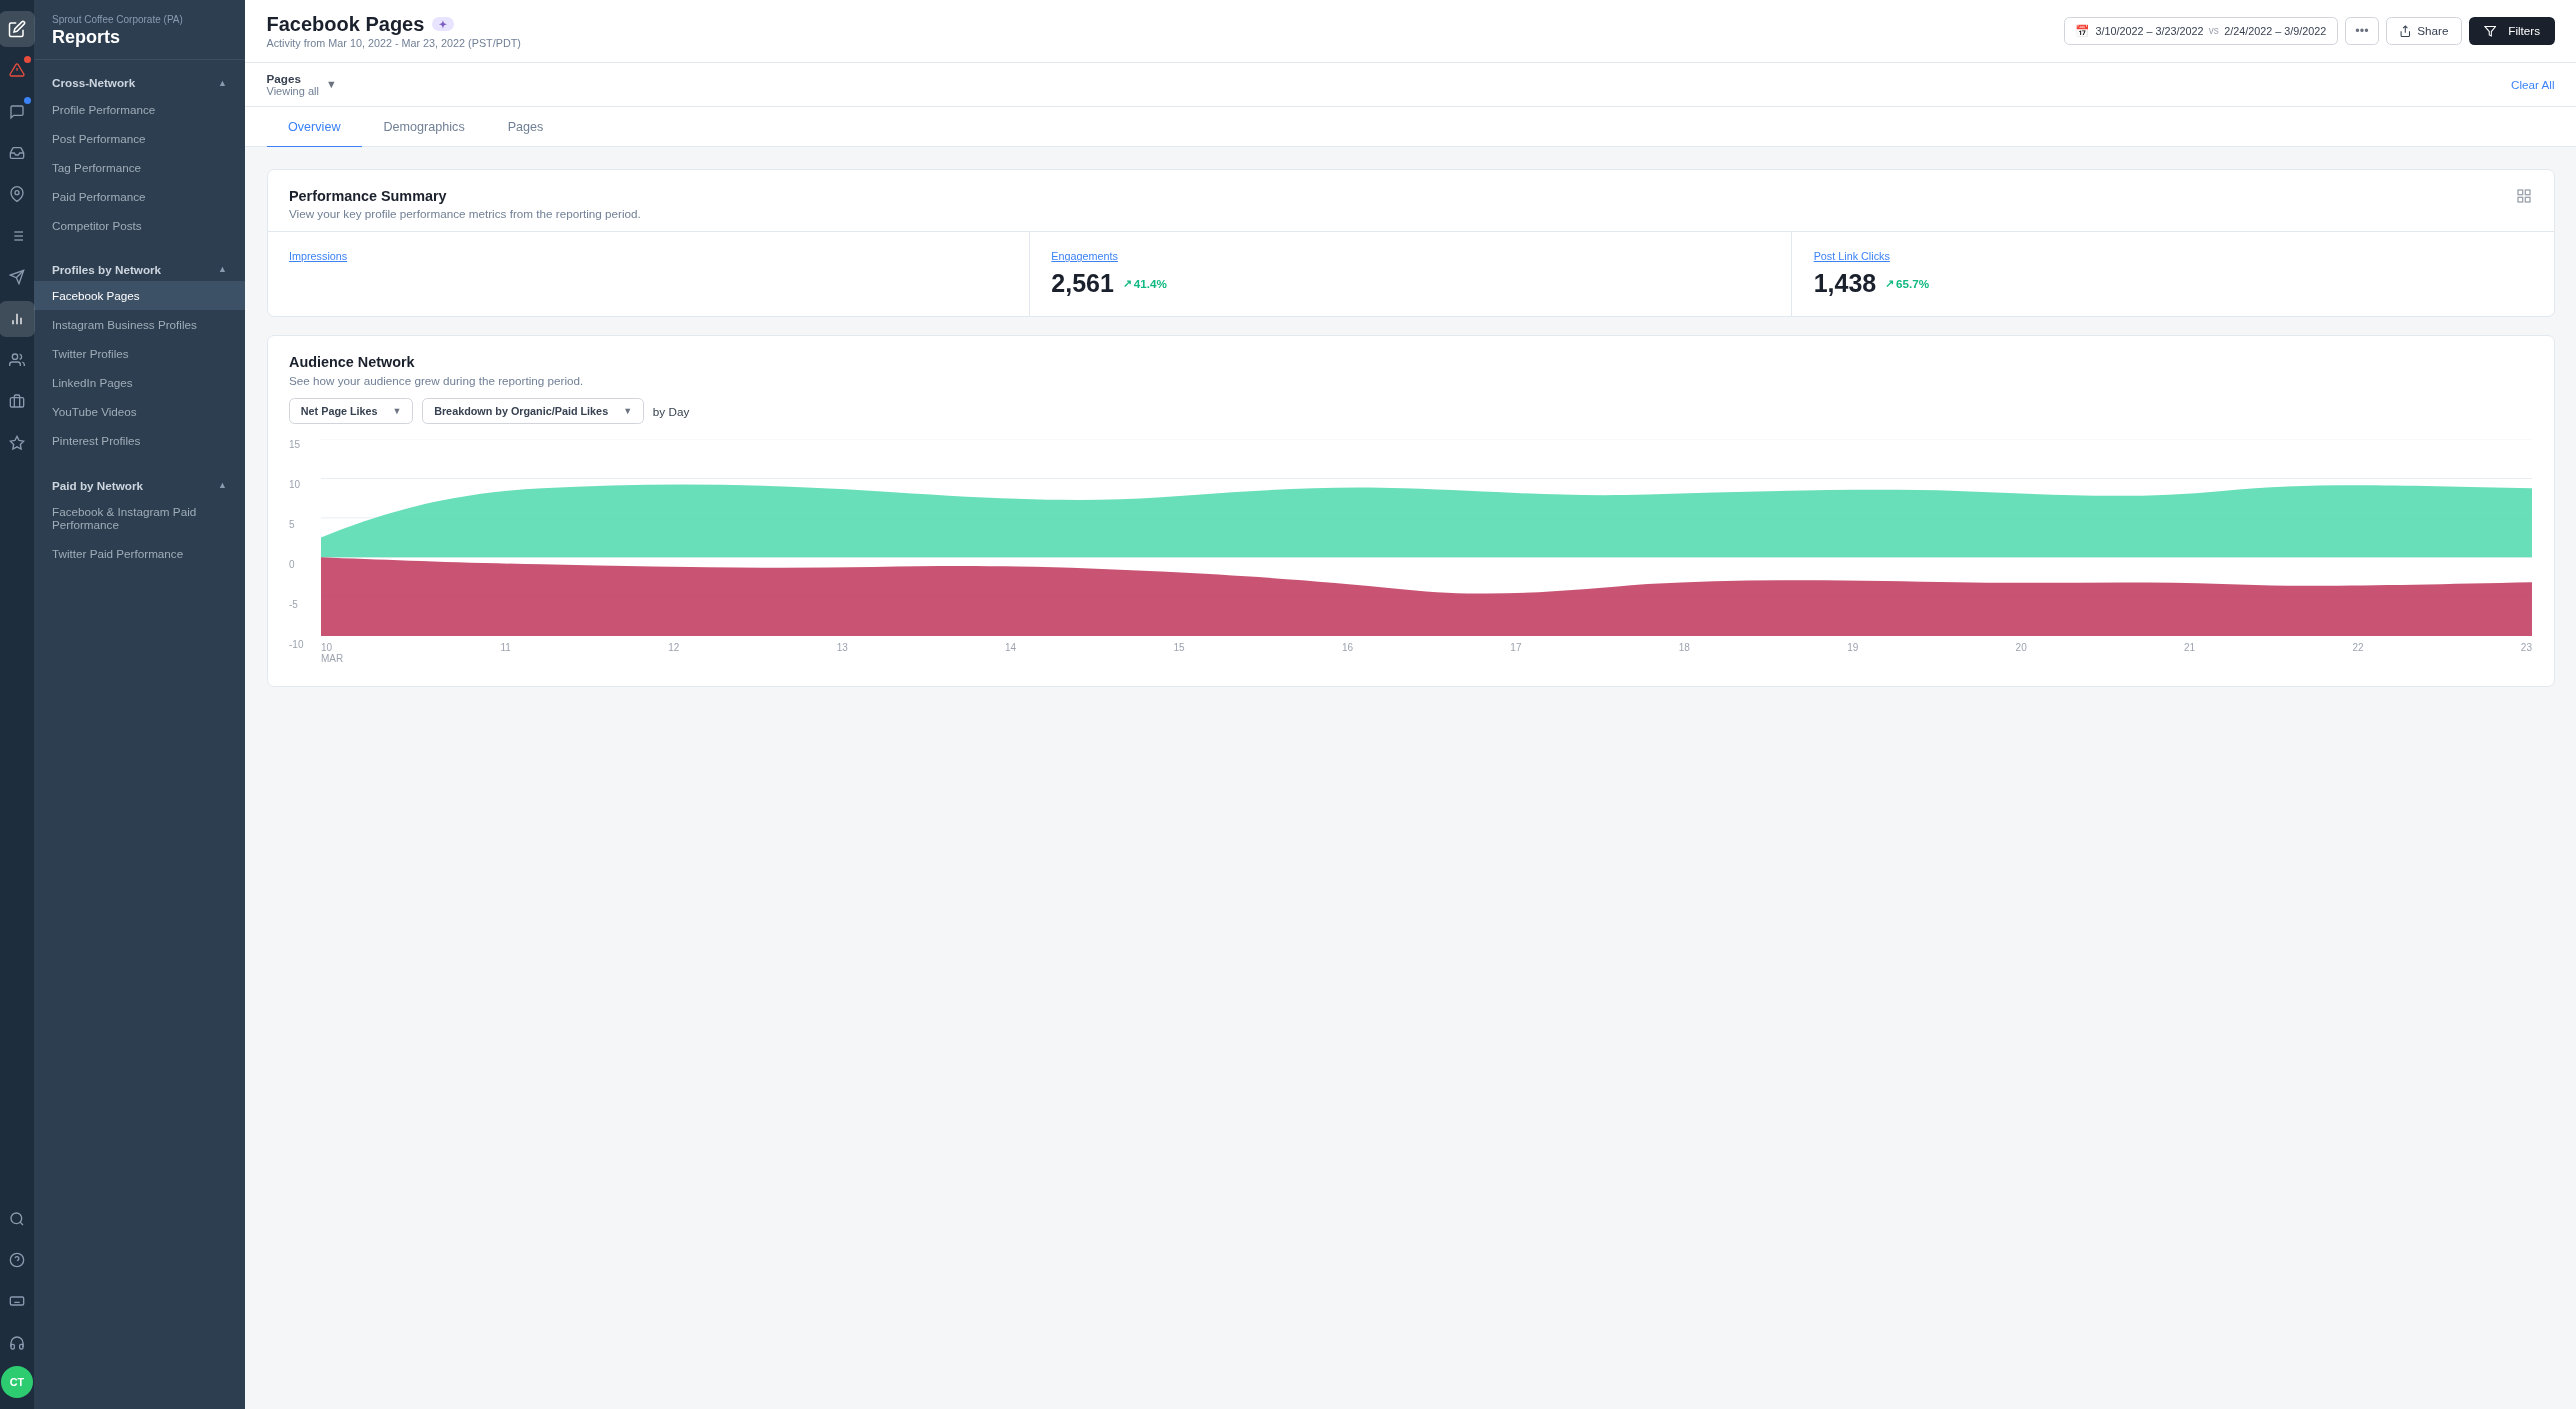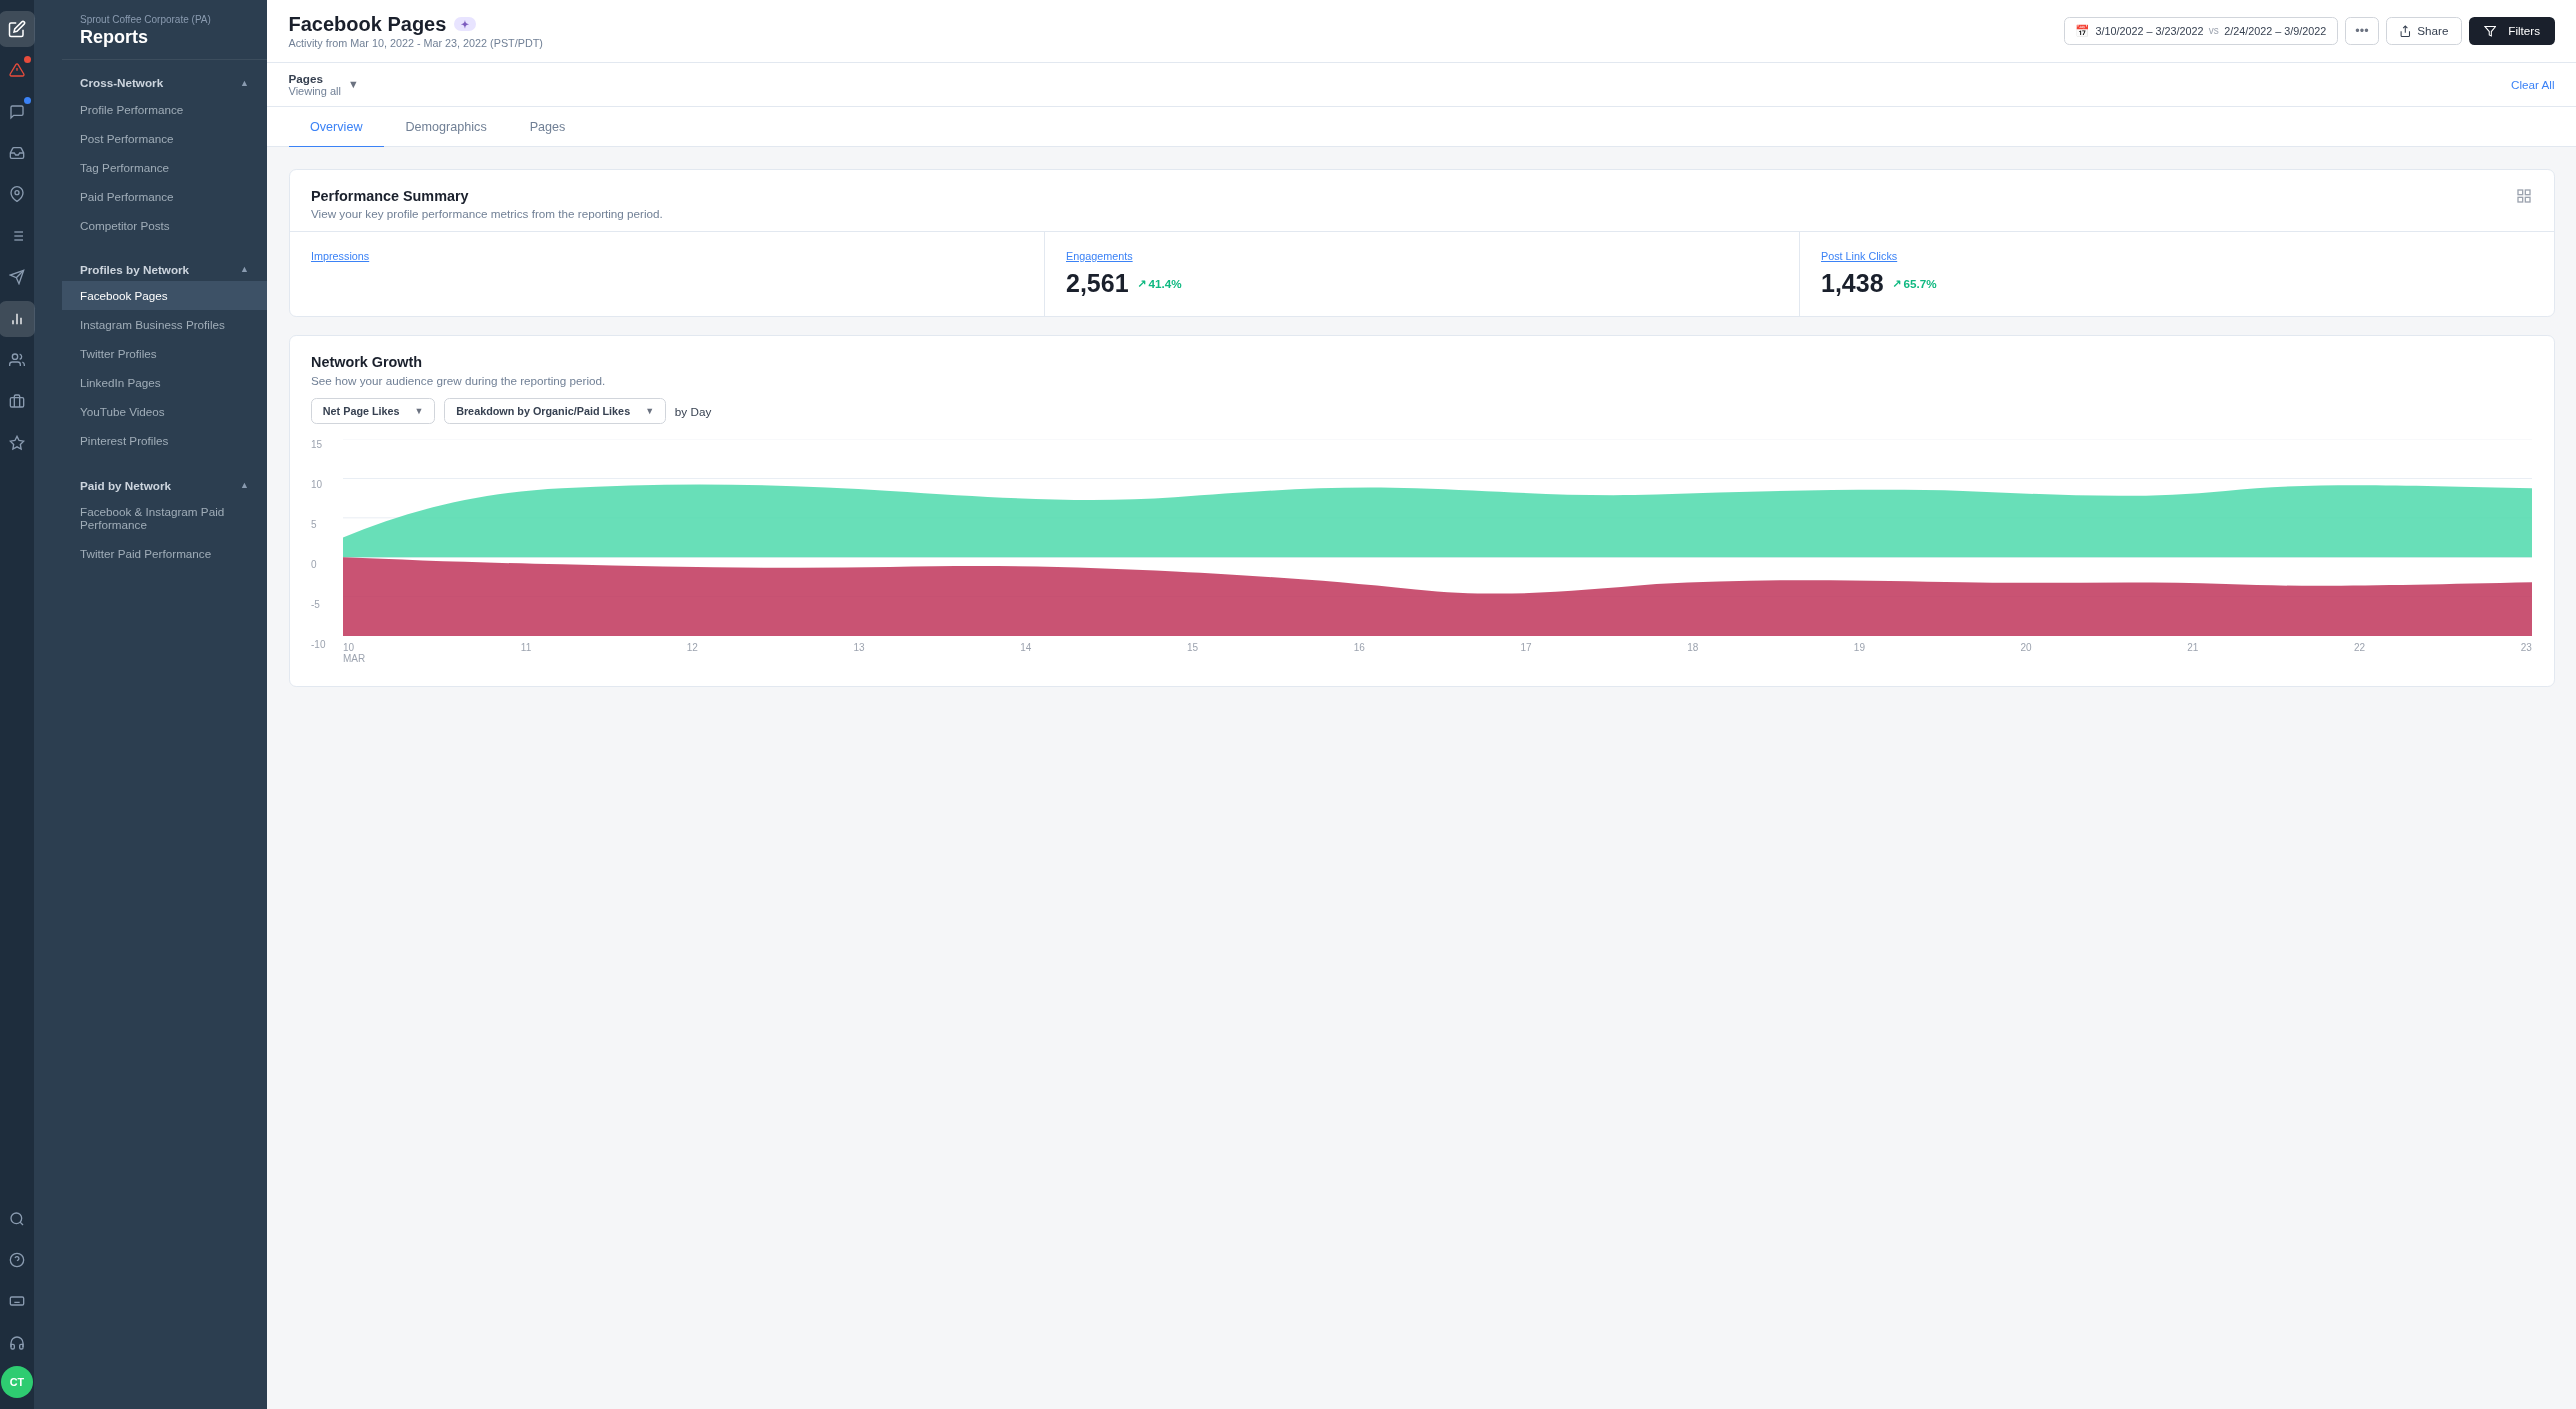--- a/index.html
+++ b/index.html
@@ -40,28 +40,27 @@
       border-radius: 50%;
       background: #2ecc71;
       display: flex; align-items: center; justify-content: center;
       color: #fff; font-size: 10.8px; font-weight: 700;
       cursor: pointer;
     }
     .rail-spacer { flex: 1; }
 
     
     .sidebar {
-      width: 233px;
+      width: 211px;
       background: #2c3e50;
       color: #cdd5de;
       display: flex;
       flex-direction: column;
       overflow-y: auto;
       flex-shrink: 0;
-      padding-left: 28px;
     }
     .sidebar-header {
       padding: 14.4px 18px 10.8px;
       border-bottom: 0.9px solid rgba(255,255,255,0.08);
     }
     .sidebar-org { font-size: 10px; color: #8a9bb0; margin-bottom: 1.8px; }
     .sidebar-title { font-size: 18px; font-weight: 700; color: #fff; }
 
     .sidebar-section { padding: 7.2px 0; }
     .sidebar-section-header {
@@ -517,21 +516,21 @@
             <span class="metric-value">1,438</span>
             <span class="metric-change">65.7%</span>
           </div>
         </div>
       </div>
     </div>
 
     <div class="card audience-card">
       <div class="card-header">
         <div>
-          <div class="card-title">Network Growth</div>
+          <div class="card-title">Audience Network</div>
           <div class="card-subtitle">See how your audience grew during the reporting period.</div>
         </div>
       </div>
       <div class="audience-controls">
         <button class="select-btn">
           <span>Net Page Likes</span>
           <span class="drop-arrow">▼</span>
         </button>
         <button class="select-btn">
           <span>Breakdown by Organic/Paid Likes</span>

